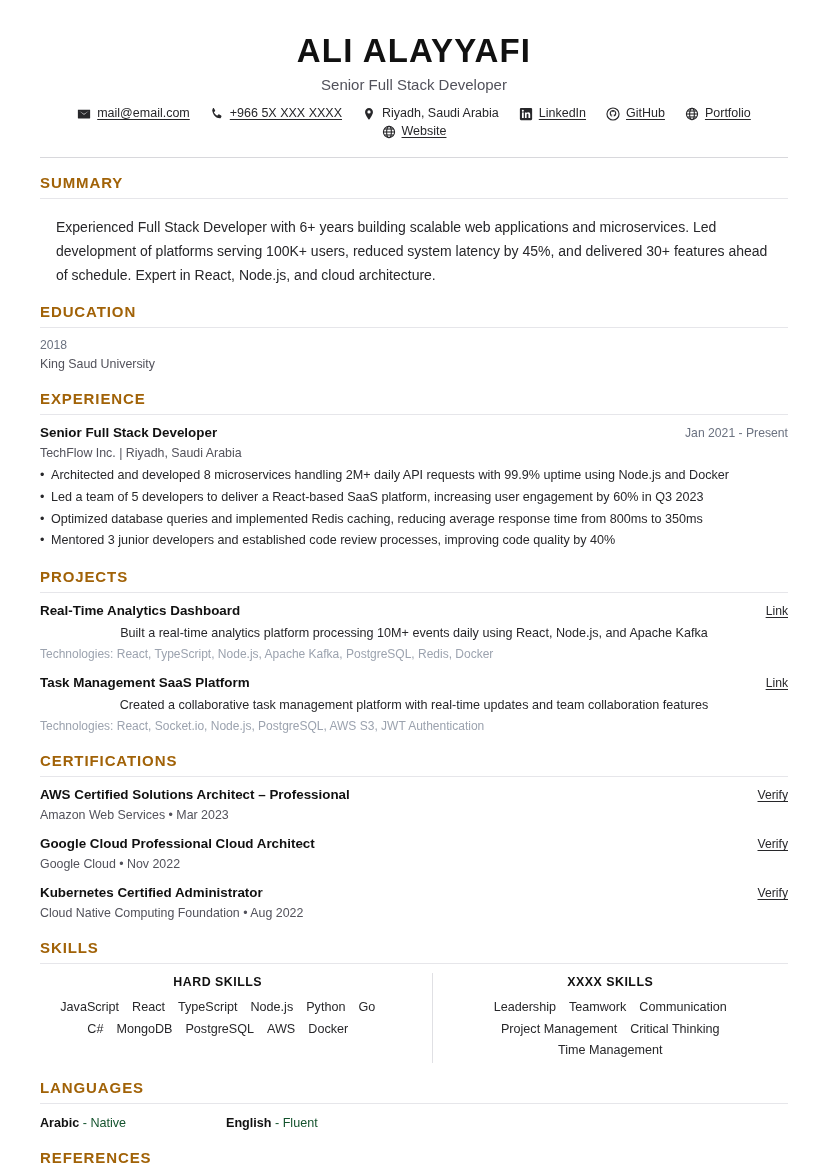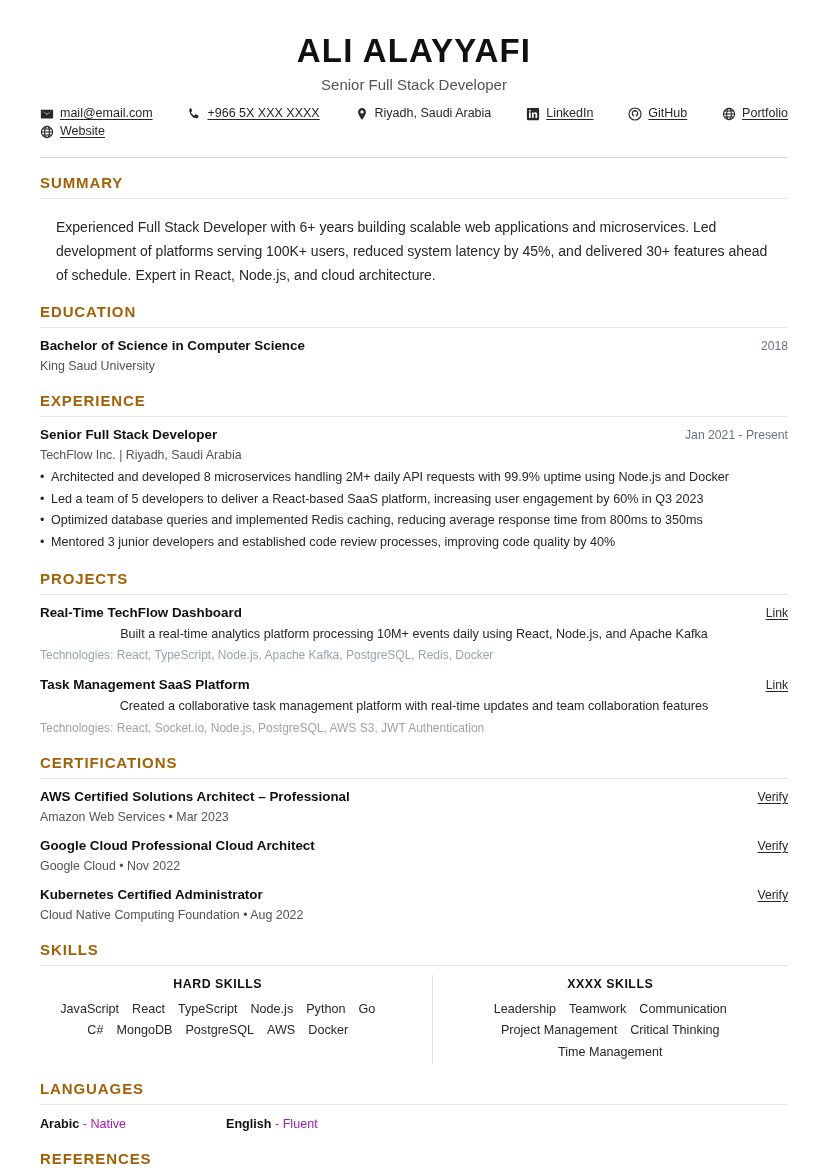--- a/index.html
+++ b/index.html
@@ -30,21 +30,21 @@
     text-align: center;
     font-size: 15px;
     color: #52525b;
     font-weight: normal;
     margin-bottom: 12px;
     line-height: 1.3;
   }
   .contacts {
     display: flex;
     flex-wrap: wrap;
-    justify-content: space-between;
+    justify-content: center;
     align-items: center;
     gap: 6px 20px;
     margin-bottom: 4px;
   }
   .contact {
     display: inline-flex;
     align-items: center;
     gap: 6px;
     font-size: 12.5px;
     color: #27272a;
@@ -166,21 +166,21 @@
     flex-wrap: wrap;
     justify-content: center;
     gap: 2px 13px;
   }
   .chip { font-size: 12.6px; color: #27272a; line-height: 1.55; white-space: nowrap; }
 
   
   .lang-row { display: flex; gap: 0; align-items: baseline; }
   .lang-item { width: 186px; font-size: 12.6px; line-height: 1.6; }
   .lang-name { font-weight: bold; color: #111; }
-  .lang-level { color: #a21caf; }
+  .lang-level { color: #14532d; }
 </style>
 </head>
 <body>
 
 <div class="page">
 
   <div>
     <div class="name">ALI ALAYYAFI</div>
     <div class="headline">Senior Full Stack Developer</div>
 
@@ -270,21 +270,20 @@
     <div class="section-title">SUMMARY</div>
     <div class="section-rule"></div>
     <p class="body-text">Experienced Full Stack Developer with 6+ years building scalable web applications and microservices. Led development of platforms serving 100K+ users, reduced system latency by 45%, and delivered 30+ features ahead of schedule. Expert in React, Node.js, and cloud architecture.</p>
   </div>
 
   <div class="section">
     <div class="section-title">EDUCATION</div>
     <div class="section-rule"></div>
     <div class="entry">
       <div class="entry-head">
-        <span class="entry-title">Bachelor of Science in Computer Science</span>
         <span class="entry-meta">2018</span>
       </div>
       <div class="entry-sub">King Saud University</div>
     </div>
   </div>
 
   <div class="section">
     <div class="section-title">EXPERIENCE</div>
     <div class="section-rule"></div>
     <div class="entry">
@@ -301,21 +300,21 @@
       </ul>
     </div>
   </div>
 
   <div class="section">
     <div class="section-title">PROJECTS</div>
     <div class="section-rule"></div>
 
     <div class="entry">
       <div class="entry-head">
-        <span class="entry-title">Real-Time TechFlow Dashboard</span>
+        <span class="entry-title">Real-Time Analytics Dashboard</span>
         <a class="link" href="#">Link</a>
       </div>
       <div class="entry-desc">Built a real-time analytics platform processing 10M+ events daily using React, Node.js, and Apache Kafka</div>
       <div class="entry-tech">Technologies: React, TypeScript, Node.js, Apache Kafka, PostgreSQL, Redis, Docker</div>
     </div>
 
     <div class="entry">
       <div class="entry-head">
         <span class="entry-title">Task Management SaaS Platform</span>
         <a class="link" href="#">Link</a>

